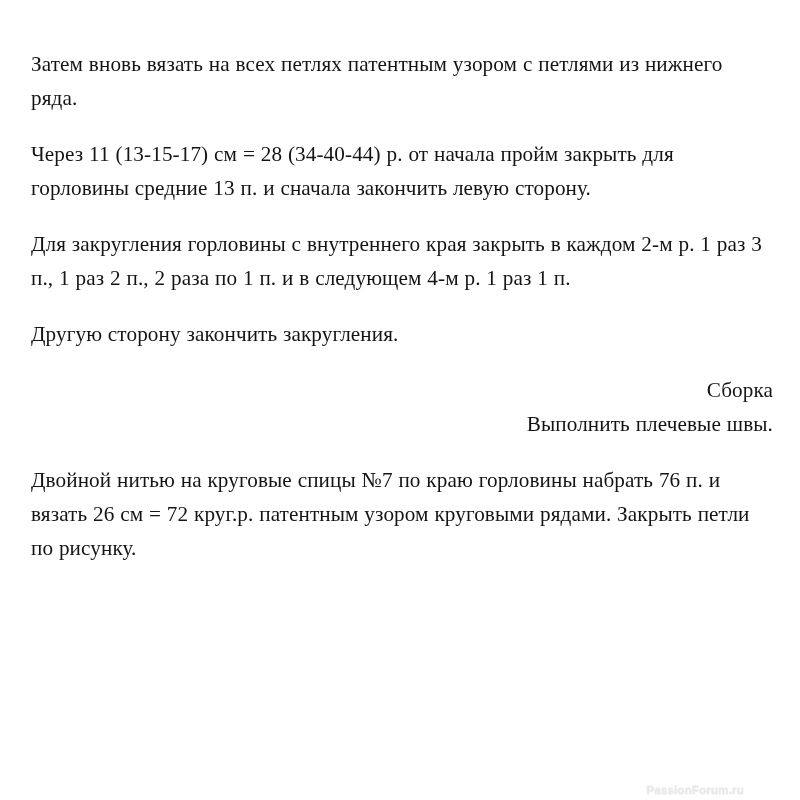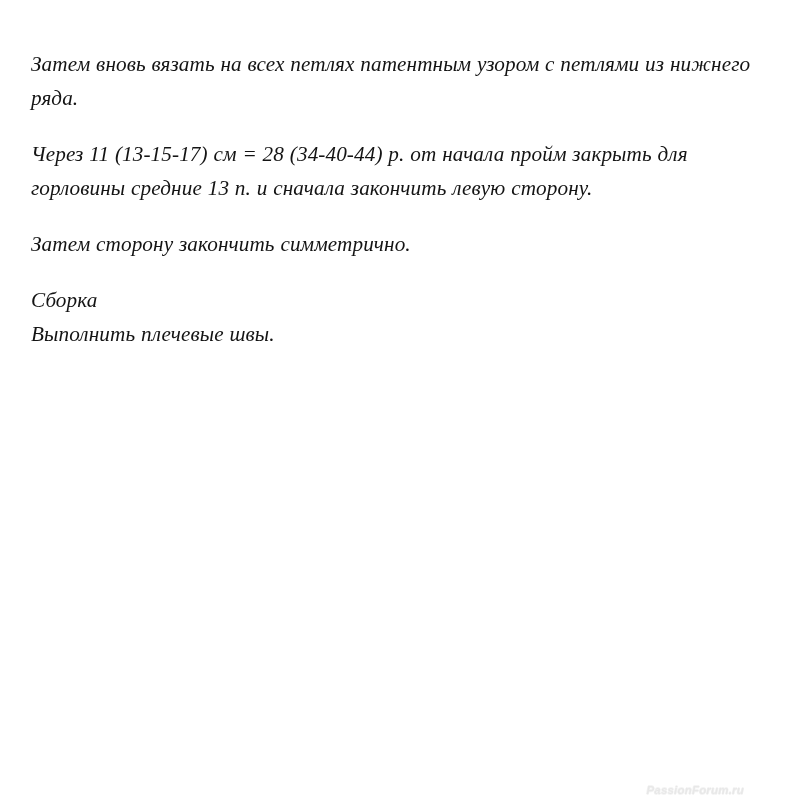--- a/index.html
+++ b/index.html
@@ -13,39 +13,39 @@
     background: #ffffff;
     font-family: "Liberation Serif", "DejaVu Serif", serif;
     overflow: hidden;
   }
   .page {
     position: relative;
     width: 750px;
     height: 800px;
     background: #ffffff;
     box-sizing: border-box;
-    font-style: italic;
   }
   .doc-body {
     position: absolute;
     left: 31px;
     top: 47px;
     width: 742px;
   }
   .para {
     color: #141414;
     font-size: 21.2px;
     line-height: 34px;
     margin: 0 0 22px 0;
     text-align: left;
     letter-spacing: 0.1px;
     word-spacing: 0.4px;
     white-space: pre-wrap;
   }
   .para.tight {
+    text-align: right;
   }
   .watermark {
     position: absolute;
     right: 6px;
     bottom: 4px;
     font-family: "Liberation Sans", "DejaVu Sans", sans-serif;
     font-size: 11.5px;
     font-weight: bold;
     letter-spacing: 0.2px;
     color: #e8e8e8;
@@ -62,25 +62,27 @@
 
 <div class="page">
 
   <div class="doc-body">
 
     <p class="para">Затем вновь вязать на всех петлях патентным узором с петлями из нижнего ряда.</p>
 
 
     <p class="para">Через 11 (13-15-17) см = 28 (34-40-44) р. от начала пройм закрыть для горловины средние 13 п. и сначала закончить левую сторону.</p>
 
+    <p class="para">Для закругления горловины с внутреннего края закрыть в каждом 2-м р. 1 раз 3 п., 1 раз 2 п., 2 раза по 1 п. и в следующем 4-м р. 1 раз 1 п.</p>
 
 
-    <p class="para">Затем сторону закончить симметрично.</p>
+    <p class="para">Другую сторону закончить закругления.</p>
 
     <p class="para tight">Сборка
 Выполнить плечевые швы.</p>
 
+    <p class="para">Двойной нитью на круговые спицы №7 по краю горловины набрать 76 п. и вязать 26 см = 72 круг.р. патентным узором круговыми рядами. Закрыть петли по рисунку.</p>
 
   </div>
 
   <div class="watermark">PassionForum.ru</div>
 
 </div>
 
 </body></html>

